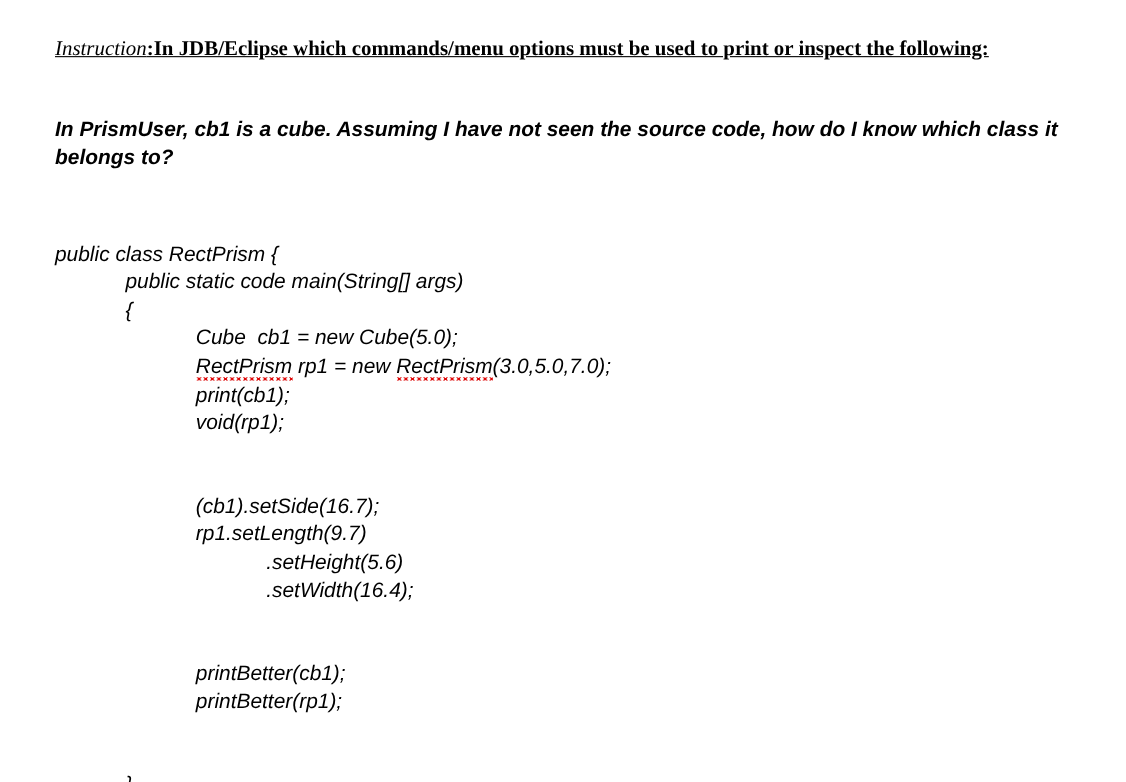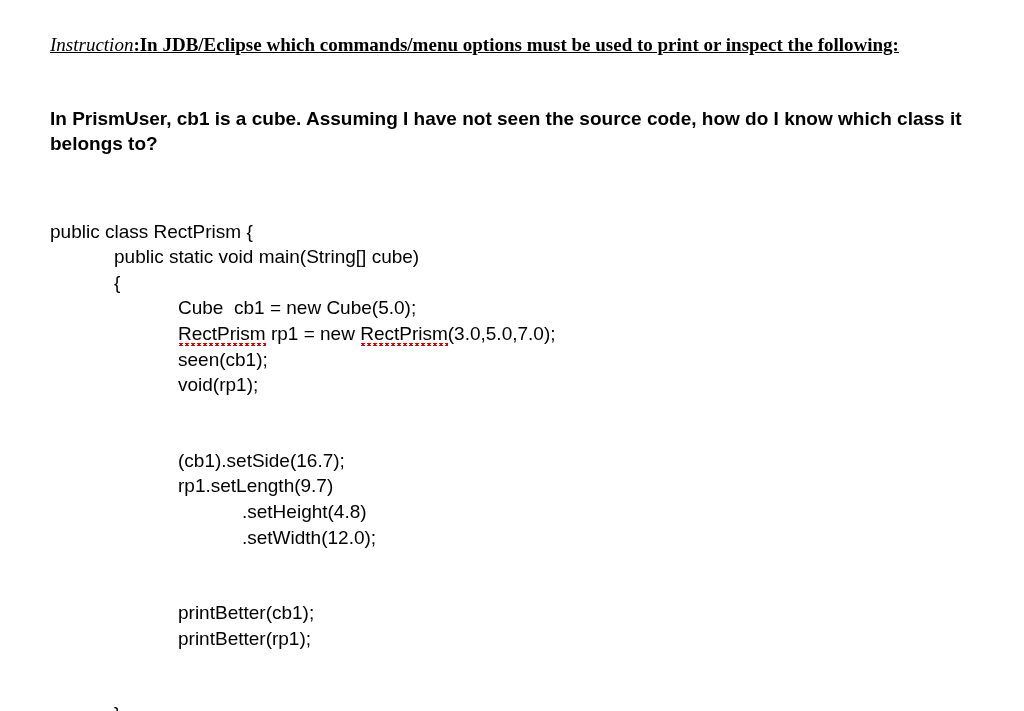--- a/index.html
+++ b/index.html
@@ -1,15 +1,15 @@
 <!DOCTYPE html>
 <html><head>
 <meta charset="utf-8">
 <style>
-  * { margin: 0; padding: 0; box-sizing: border-box; }
+  * { margin: 0; padding: 0; box-sizing: border-box; font-style: italic; }
   body {
     background: #ffffff;
     font-family: "Times New Roman", Times, serif;
     font-size: 19px;
     color: #000;
     padding: 32px 50px;
     width: 1024px;
   }
   .instruction-line {
     text-decoration: underline;
@@ -55,30 +55,30 @@
 <body>
 
 <div class="instruction-line">
   <span class="label">Instruction</span><span class="body">:In JDB/Eclipse which commands/menu options must be used to print or inspect the following:</span>
 </div>
 
 <div class="question">In PrismUser, cb1 is a cube. Assuming I have not seen the source code, how do I know which class it belongs to?</div>
 
 <div class="code codeblock">
 <span>public class RectPrism {</span>
-<span class="indent1">public static void main(String[] cube)</span>
+<span class="indent1">public static code main(String[] args)</span>
 <span class="indent1">{</span>
 <span class="indent2">Cube  cb1 = new Cube(5.0);</span>
 <span class="indent2"><span class="squiggle">RectPrism</span><span> rp1 = new </span><span class="squiggle">RectPrism</span><span>(3.0,5.0,7.0);</span></span>
-<span class="indent2">seen(cb1);</span>
+<span class="indent2">print(cb1);</span>
 <span class="indent2">void(rp1);</span>
 <div class="blank"></div>
 <span class="indent2">(cb1).setSide(16.7);</span>
 <span class="indent2">rp1.setLength(9.7)</span>
-<span class="indent3">.setHeight(4.8)</span>
-<span class="indent3">.setWidth(12.0);</span>
+<span class="indent3">.setHeight(5.6)</span>
+<span class="indent3">.setWidth(16.4);</span>
 <div class="blank"></div>
 <span class="indent2">printBetter(cb1);</span>
 <span class="indent2">printBetter(rp1);</span>
 <div class="blank"></div>
 <span class="indent1">}</span>
 
 </div>
 
 </body></html>

